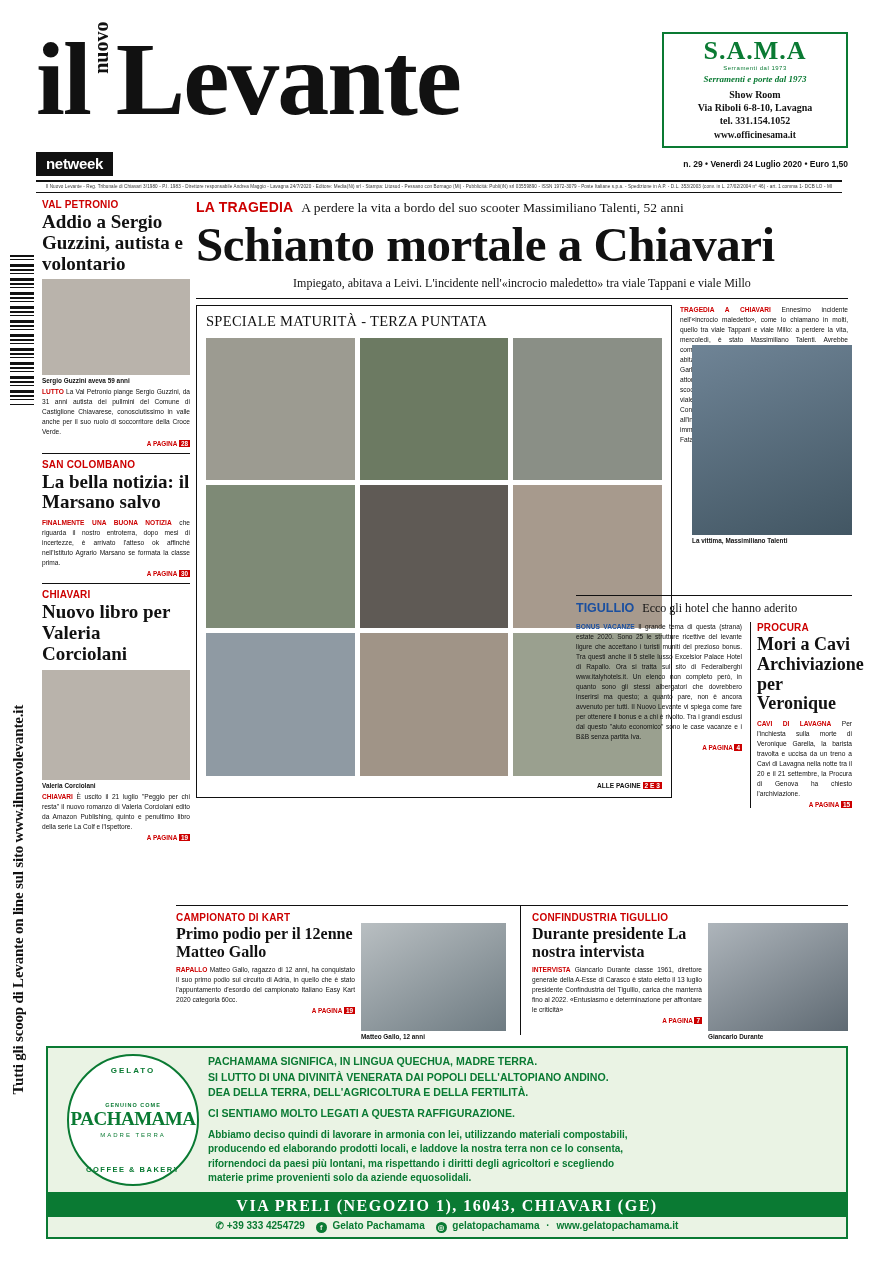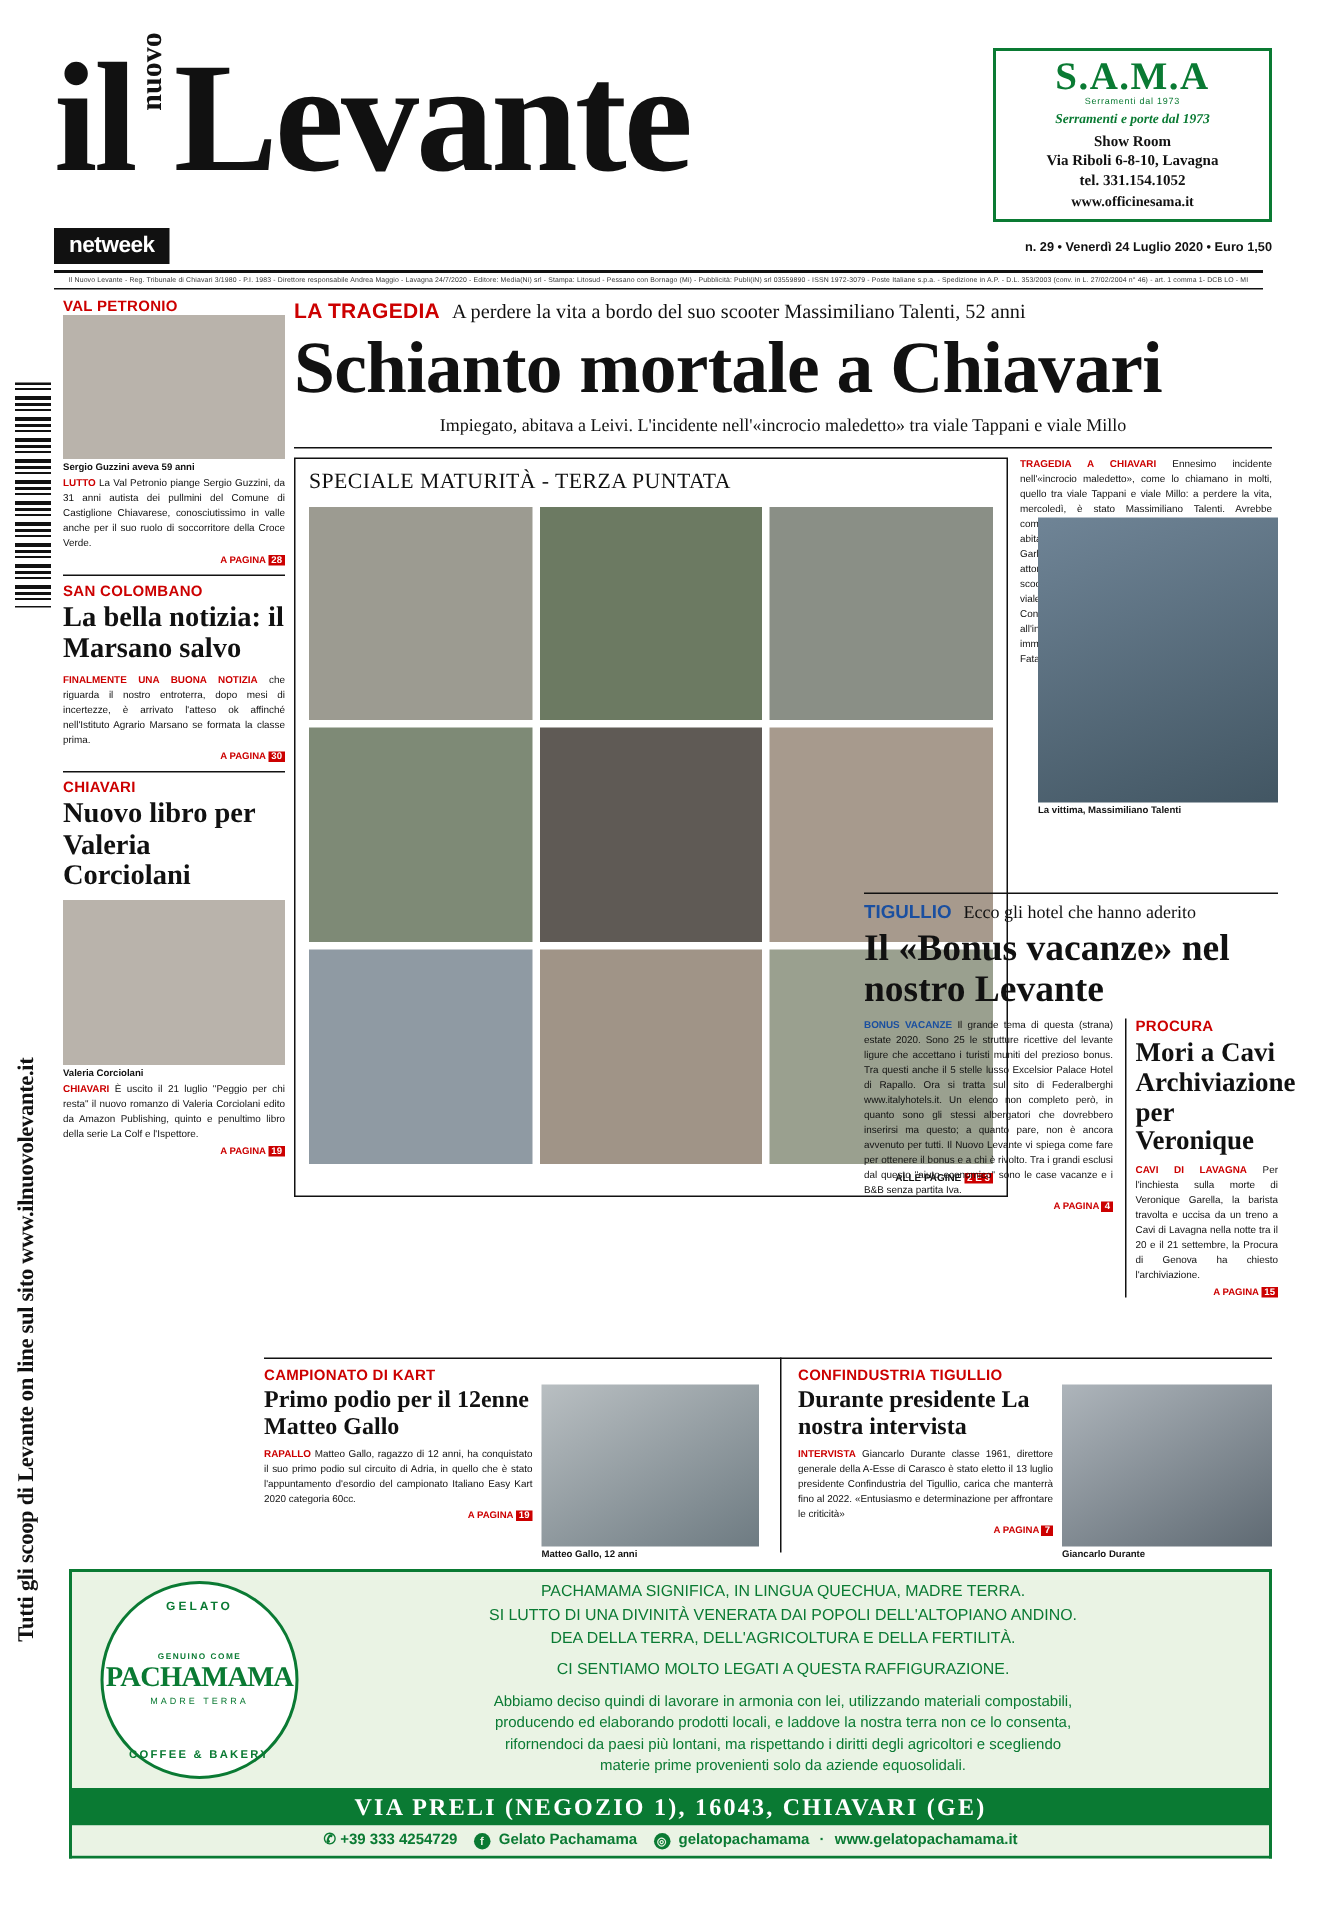--- a/index.html
+++ b/index.html
@@ -153,21 +153,21 @@
   .ad-logo { width: 150px; flex:0 0 150px; text-align:center; }
   .ad-circle {
     width: 132px; height: 132px; border-radius: 50%; border: 2px solid #0a7a33; margin: 0 auto;
     display:flex; flex-direction:column; align-items:center; justify-content:center; position:relative;
     background:#fff;
   }
   .ad-circle .top { position:absolute; top:10px; font-size:8px; font-weight:700; color:#0a7a33; letter-spacing:2px;}
   .ad-circle .bot { position:absolute; bottom:10px; font-size:7.5px; font-weight:700; color:#0a7a33; letter-spacing:1.5px;}
   .ad-circle .mid { font-family:"Liberation Serif", serif; font-weight:700; font-size: 19px; color:#0a7a33; letter-spacing:-0.5px;}
   .ad-circle .mid2 { font-size: 6px; color:#0a7a33; letter-spacing:2px; margin-top:2px;}
-  .ad-text { flex:1 1 auto; text-align:center; color:#0a7a33; font-weight:400; font-size: 10.6px; line-height:1.45; }
+  .ad-text { flex:1 1 auto; color:#0a7a33; font-weight:700; font-size: 10.6px; line-height:1.45; }
   .ad-text .small { font-size: 10px; }
   .ad-addr { font-family:"Liberation Serif", serif; font-weight:700; font-size: 16px; letter-spacing: 1.5px; text-align:center; padding: 3px 0 2px; color:#fff; }
   .ad-contact { background:#eaf3e4; color:#0a7a33; text-align:center; font-size: 10px; font-weight:700; padding: 3px 0 4px; }
   .ad-contact span.ic { display:inline-block; width:11px; height:11px; border-radius:50%; background:#0a7a33; color:#eaf3e4; font-size:7.5px; line-height:11px; text-align:center; margin: 0 3px 0 8px; vertical-align:-1px;}
 </style>
 </head>
 <body>
 
 <div class="page">
 
@@ -200,20 +200,21 @@
 
     <div class="spine">
       <div class="barcode"></div>
       <div class="spine-text">Tutti gli scoop di Levante on line sul sito www.ilnuovolevante.it</div>
     </div>
 
     <div class="col-left">
 
       <div>
         <div class="kicker-red">VAL PETRONIO</div>
+        <div class="lead-title">Addio a Sergio Guzzini, autista e volontario</div>
         <div class="photo" style="height:96px"></div>
         <div class="caption">Sergio Guzzini aveva 59 anni</div>
         <div class="body-just"><b class="red">LUTTO</b> <span>La Val Petronio piange Sergio Guzzini, da 31 anni autista dei pullmini del Comune di Castiglione Chiavarese, conosciutissimo in valle anche per il suo ruolo di soccorritore della Croce Verde.</span></div>
         <div class="pagref"><span>A PAGINA</span> <span class="num">28</span></div>
       </div>
 
       <div class="hr-thin"></div>
 
       <div>
         <div class="kicker-red">SAN COLOMBANO</div>
@@ -279,21 +280,20 @@
     <div class="vittima-photo" style="height:190px; background:linear-gradient(160deg,#6f8496,#425663);"></div>
     <div class="vittima-cap">La vittima, Massimiliano Talenti</div>
   </div>
 
   <div style="position:absolute; left:576px; top:595px; width:276px;">
     <div style="border-top:1px solid #111; margin-bottom:5px;"></div>
     <div class="inchiesta-head">
       <span class="k">TIGULLIO</span>
       <span class="t">Ecco gli hotel che hanno aderito</span>
     </div>
-    <div class="inchiesta-title">Il «Bonus vacanze» nel nostro Levante</div>
 
     <div class="two-sub">
       <div class="sub-a">
         <div class="body-just"><b class="blue">BONUS VACANZE</b> <span>Il grande tema di questa (strana) estate 2020. Sono 25 le strutture ricettive del levante ligure che accettano i turisti muniti del prezioso bonus. Tra questi anche il 5 stelle lusso Excelsior Palace Hotel di Rapallo. Ora si tratta sul sito di Federalberghi www.italyhotels.it. Un elenco non completo però, in quanto sono gli stessi albergatori che dovrebbero inserirsi ma questo; a quanto pare, non è ancora avvenuto per tutti. Il Nuovo Levante vi spiega come fare per ottenere il bonus e a chi è rivolto. Tra i grandi esclusi dal questo "aiuto economico" sono le case vacanze e i B&amp;B senza partita Iva.</span></div>
         <div class="pagref"><span>A PAGINA</span> <span class="num">4</span></div>
       </div>
       <div class="sub-b">
         <div class="kicker-red">PROCURA</div>
         <div class="lead-title sm">Mori a Cavi Archiviazione per Veronique</div>
         <div class="body-just"><b class="red">CAVI DI LAVAGNA</b> <span>Per l'inchiesta sulla morte di Veronique Garella, la barista travolta e uccisa da un treno a Cavi di Lavagna nella notte tra il 20 e il 21 settembre, la Procura di Genova ha chiesto l'archiviazione.</span></div>

